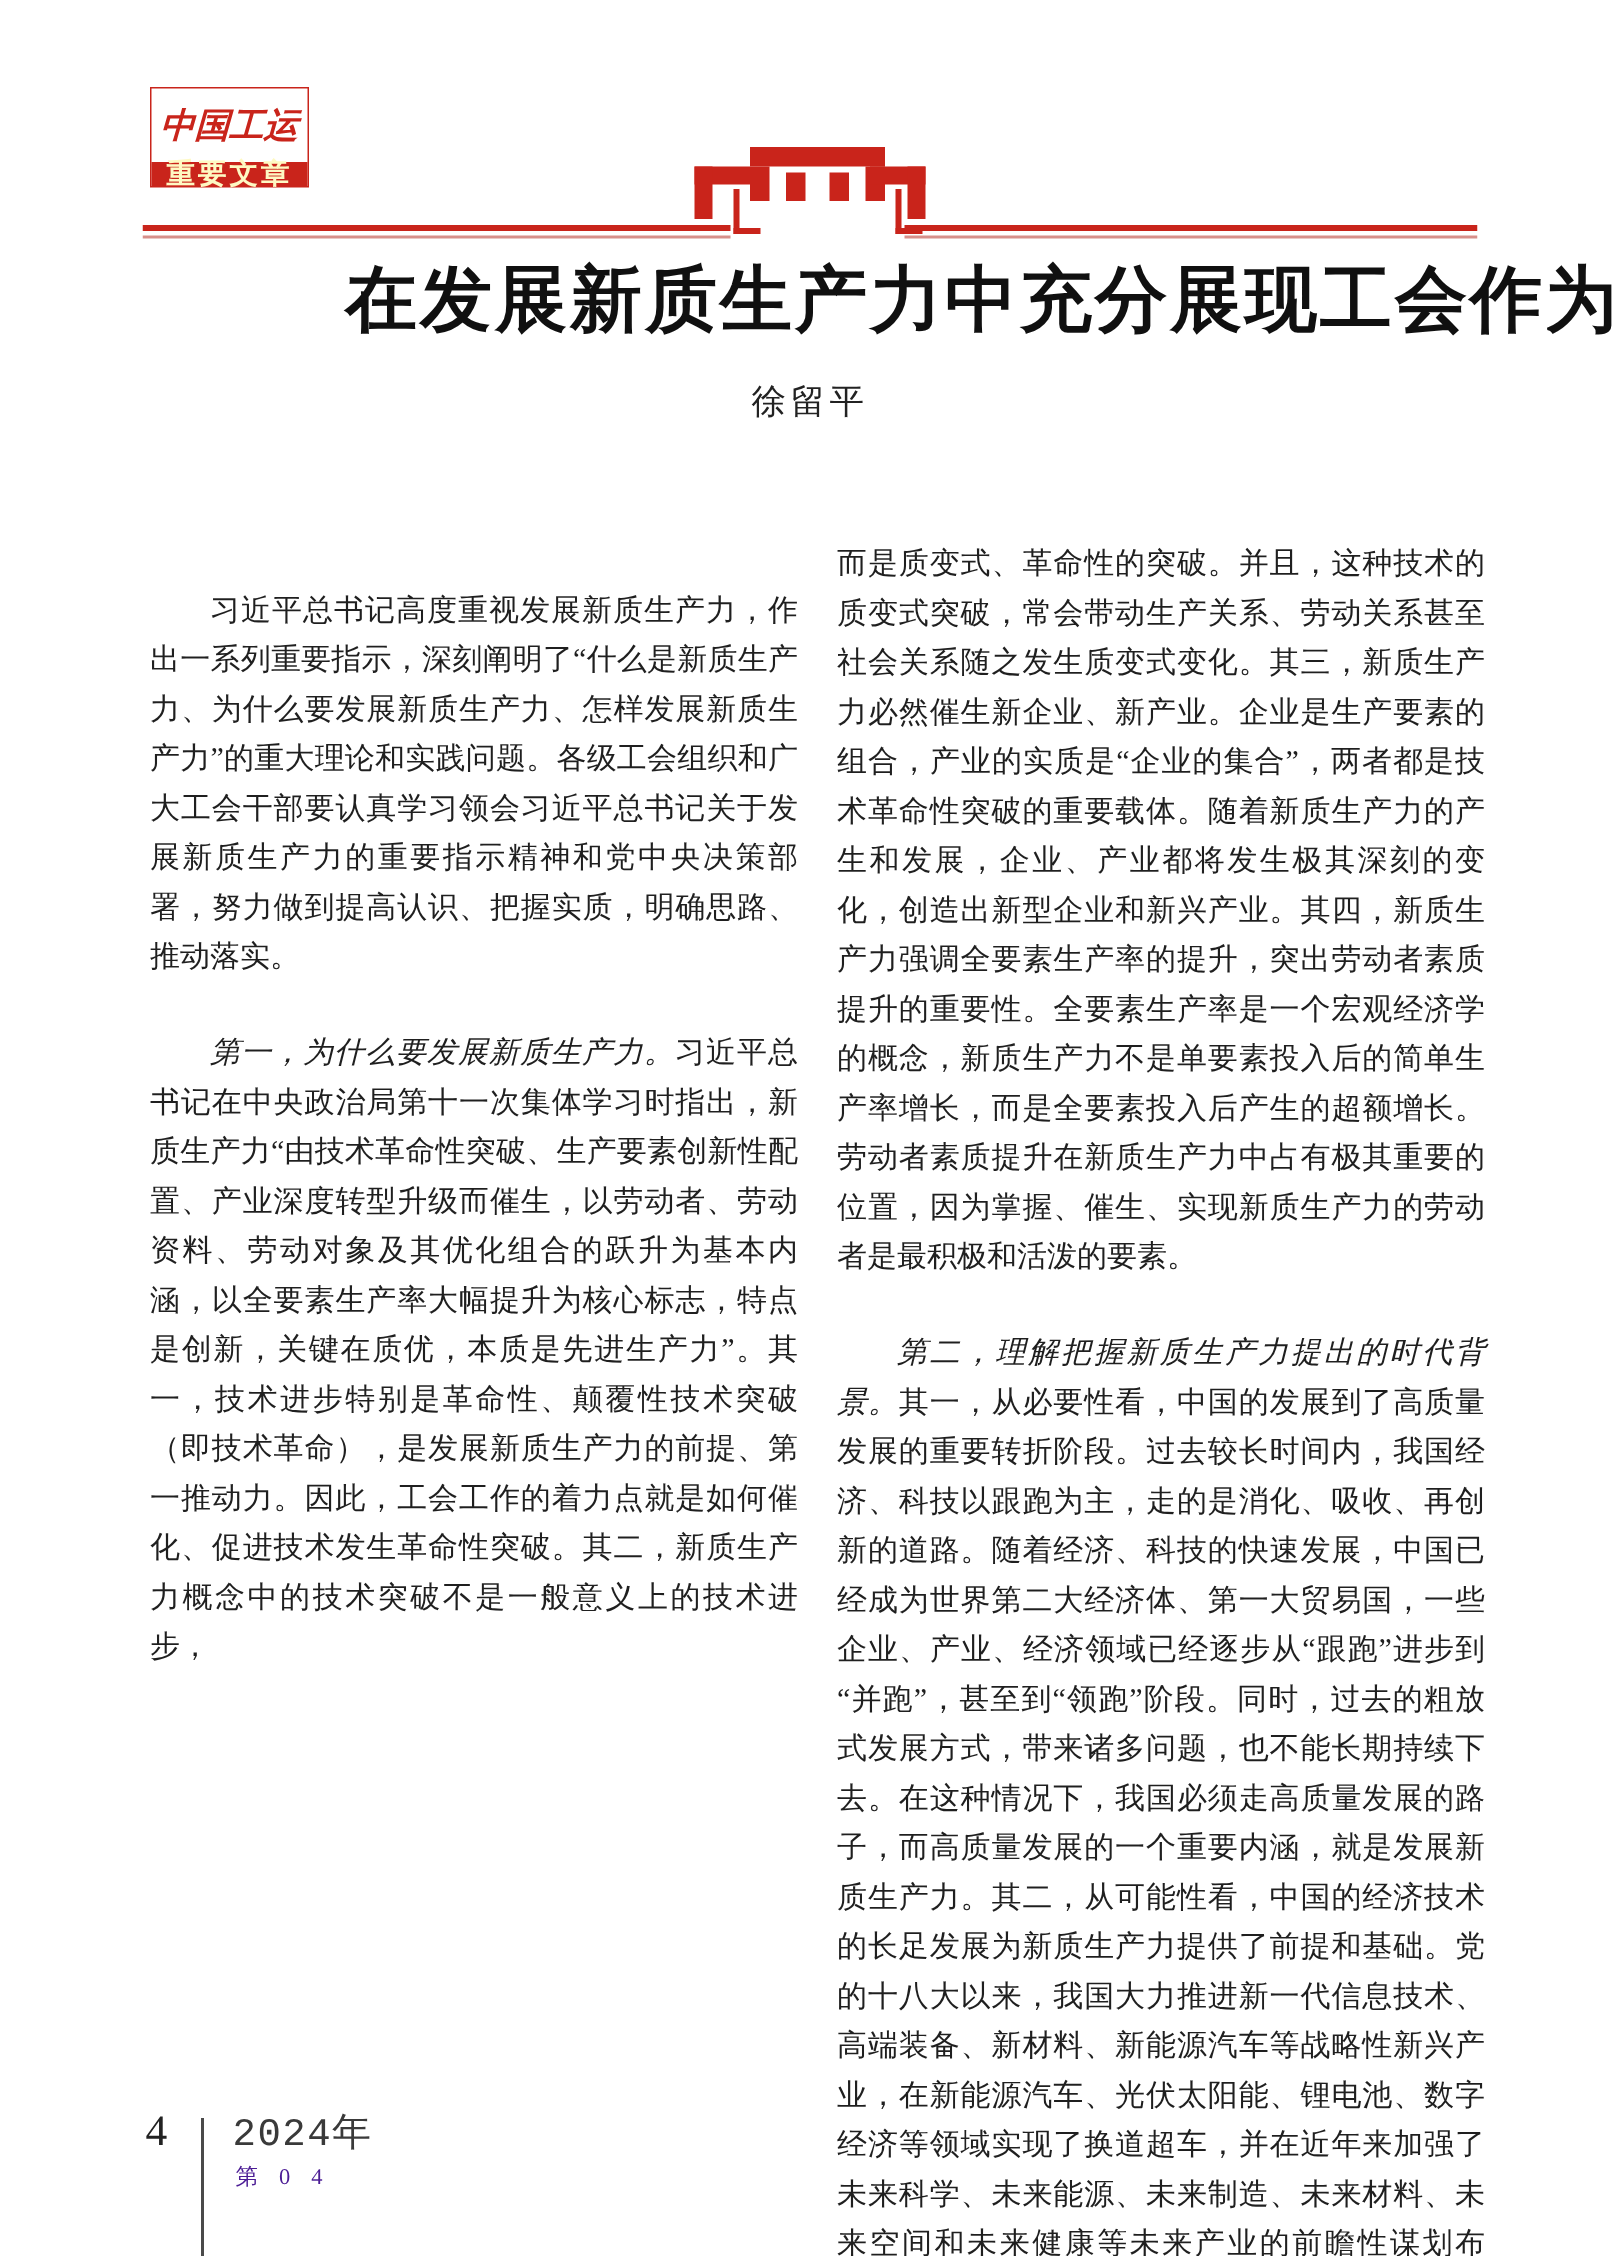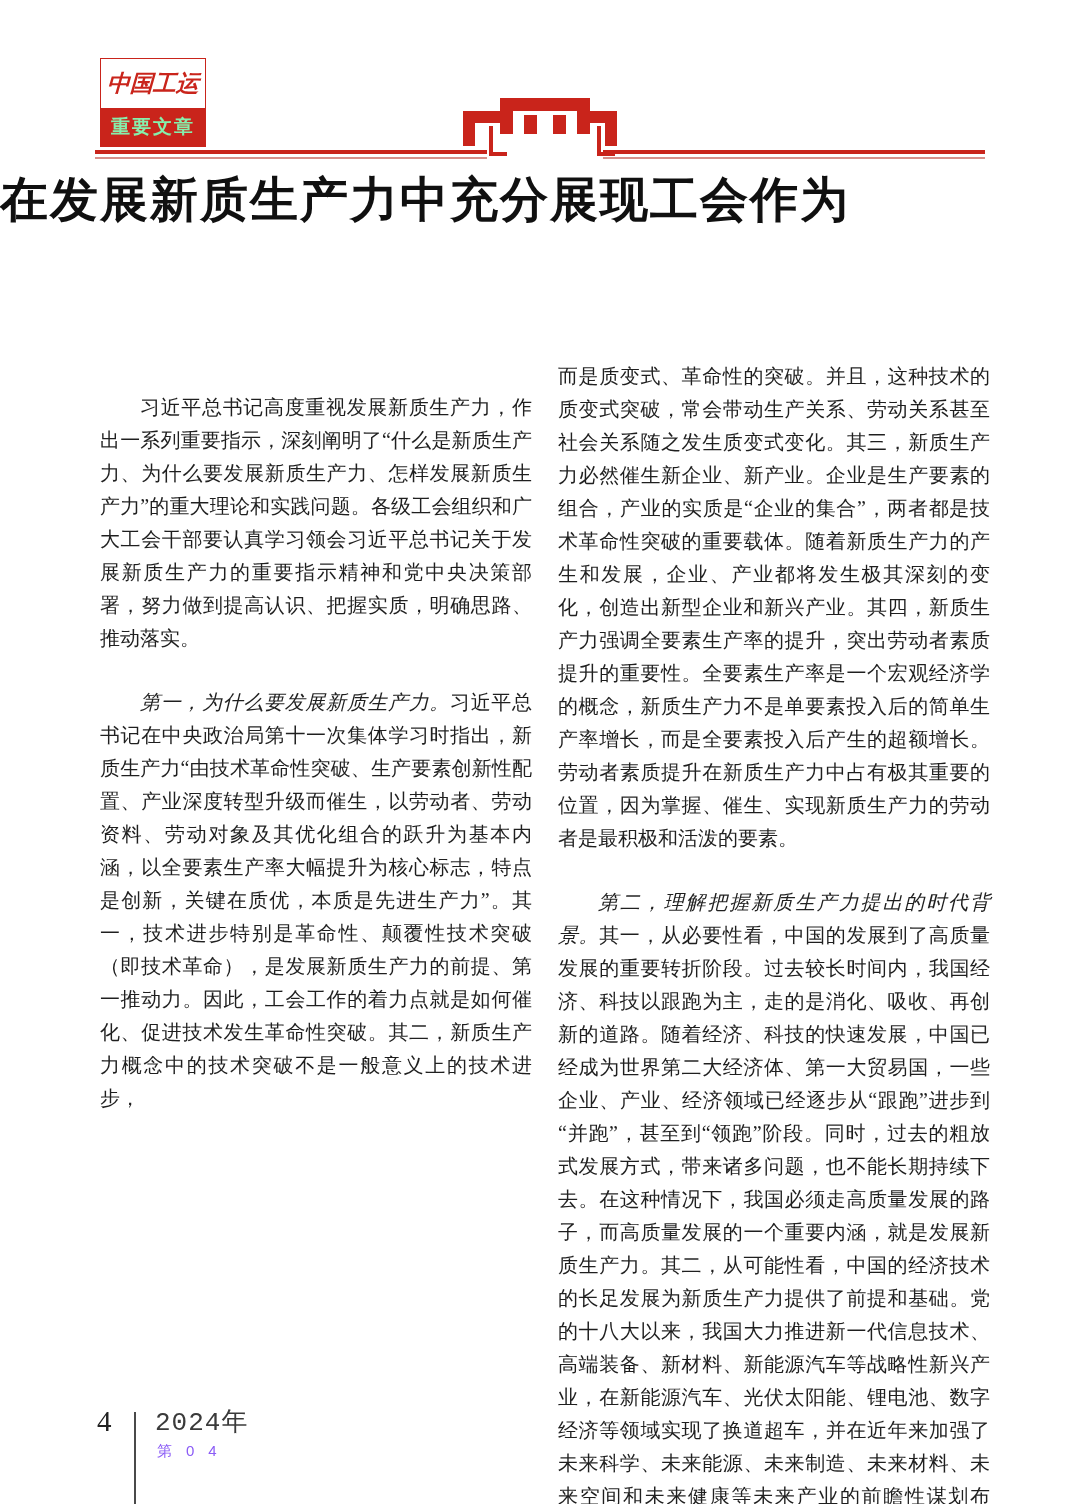--- a/index.html
+++ b/index.html
@@ -4,29 +4,29 @@
 <style>
   html,body{margin:0;padding:0;background:#ffffff;}
   body{font-family:"Liberation Serif", serif;}
   .page{position:relative;width:1080px;height:1504px;background:#ffffff;overflow:hidden;}
 
   
   .logo{position:absolute;left:100px;top:58px;width:106px;border:1px solid #c9241b;box-sizing:border-box;}
   .logo-top{height:49px;display:flex;align-items:center;justify-content:center;
             color:#c9241b;font-weight:700;font-size:23px;font-style:italic;
             font-family:"Liberation Serif", serif;transform:skewX(-2deg);}
-  .logo-bottom{height:38px;background:#c9241b;color:#86efac;font-size:19px;font-weight:700;
+  .logo-bottom{height:16px;background:#c9241b;color:#fef9c3;font-size:19px;font-weight:700;
                display:flex;align-items:center;justify-content:center;letter-spacing:2px;
                font-family:"Liberation Sans", sans-serif;}
 
   
   .ornament{position:absolute;left:95px;top:88px;}
 
   
-  .article-title{position:absolute;left:0;right:0;top:168px;margin:0;text-align:left;
+  .article-title{position:absolute;left:0;right:0;top:168px;margin:0;text-align:right;
                  font-size:48px;font-weight:700;letter-spacing:2px;color:#101010;
                  font-family:"Liberation Serif", serif;}
   .article-author{position:absolute;left:0;right:0;top:252px;text-align:center;
                   font-size:23px;letter-spacing:3px;color:#222222;}
 
   
   .columns{position:absolute;left:100px;top:360px;width:890px;display:flex;gap:26px;}
   .col{width:432px;flex:0 0 432px;}
   .body-para{margin:0;font-size:20px;line-height:33px;color:#1f1f1f;text-align:justify;
              text-justify:inter-character;}
@@ -34,22 +34,22 @@
   .sec-heading{margin:34px 0 24px 0;font-size:21px;line-height:33px;font-weight:700;color:#111111;
                font-family:"Liberation Sans", sans-serif;text-indent:2em;text-align:justify;}
   .lead{font-style:italic;}
 
   
   .page-num{position:absolute;left:97px;top:1405px;font-size:29px;color:#222222;
             font-family:"Liberation Serif", serif;}
   .footer-rule{position:absolute;left:134px;top:1412px;width:2px;height:92px;background:#4a4a4a;}
   .footer-year{position:absolute;left:155px;top:1404px;font-size:26px;color:#3a3a3a;letter-spacing:1px;
                font-family:Liberation Mono, monospace;}
-  .footer-issue{position:absolute;left:157px;top:1442px;font-size:15px;color:#8b5cf6;letter-spacing:14px;
-                font-family:Liberation Sans, sans-serif;}
+  .footer-issue{position:absolute;left:157px;top:1442px;font-size:15px;color:#4c1d95;letter-spacing:14px;
+                font-family:Liberation Serif, serif;}
 </style>
 </head>
 <body>
 
 <div class="page">
 
   <div class="logo">
     <div class="logo-top">中国工运</div>
     <div class="logo-bottom">重要文章</div>
   </div>
@@ -73,20 +73,21 @@
     <rect x="485" y="23" width="37" height="12" fill="#c9241b"></rect>
     <rect x="510" y="23" width="12" height="35" fill="#c9241b"></rect>
 
     <rect x="394" y="38" width="4" height="30" fill="#c9241b"></rect>
     <rect x="394" y="64" width="18" height="4" fill="#c9241b"></rect>
     <rect x="502" y="38" width="4" height="30" fill="#c9241b"></rect>
     <rect x="502" y="64" width="18" height="4" fill="#c9241b"></rect>
   </svg>
 
   <h1 class="article-title">在发展新质生产力中充分展现工会作为</h1>
+  <div class="article-author">徐留平</div>
 
   <main class="columns">
     <div class="col" id="col-left">
         <p class="body-para indent">习近平总书记高度重视发展新质生产力，作出一系列重要指示，深刻阐明了“什么是新质生产力、为什么要发展新质生产力、怎样发展新质生产力”的重大理论和实践问题。各级工会组织和广大工会干部要认真学习领会习近平总书记关于发展新质生产力的重要指示精神和党中央决策部署，努力做到提高认识、把握实质，明确思路、推动落实。</p>
         <p class="body-para indent"><span class="lead">第一，为什么要发展新质生产力。</span><span>习近平总书记在中央政治局第十一次集体学习时指出，新质生产力“由技术革命性突破、生产要素创新性配置、产业深度转型升级而催生，以劳动者、劳动资料、劳动对象及其优化组合的跃升为基本内涵，以全要素生产率大幅提升为核心标志，特点是创新，关键在质优，本质是先进生产力”。其一，技术进步特别是革命性、颠覆性技术突破（即技术革命），是发展新质生产力的前提、第一推动力。因此，工会工作的着力点就是如何催化、促进技术发生革命性突破。其二，新质生产力概念中的技术突破不是一般意义上的技术进步，</span></p>
       </div>
     <div class="col" id="col-right">
         <p class="body-para">而是质变式、革命性的突破。并且，这种技术的质变式突破，常会带动生产关系、劳动关系甚至社会关系随之发生质变式变化。其三，新质生产力必然催生新企业、新产业。企业是生产要素的组合，产业的实质是“企业的集合”，两者都是技术革命性突破的重要载体。随着新质生产力的产生和发展，企业、产业都将发生极其深刻的变化，创造出新型企业和新兴产业。其四，新质生产力强调全要素生产率的提升，突出劳动者素质提升的重要性。全要素生产率是一个宏观经济学的概念，新质生产力不是单要素投入后的简单生产率增长，而是全要素投入后产生的超额增长。劳动者素质提升在新质生产力中占有极其重要的位置，因为掌握、催生、实现新质生产力的劳动者是最积极和活泼的要素。</p>
         <p class="body-para indent"><span class="lead">第二，理解把握新质生产力提出的时代背景。</span><span>其一，从必要性看，中国的发展到了高质量发展的重要转折阶段。过去较长时间内，我国经济、科技以跟跑为主，走的是消化、吸收、再创新的道路。随着经济、科技的快速发展，中国已经成为世界第二大经济体、第一大贸易国，一些企业、产业、经济领域已经逐步从“跟跑”进步到“并跑”，甚至到“领跑”阶段。同时，过去的粗放式发展方式，带来诸多问题，也不能长期持续下去。在这种情况下，我国必须走高质量发展的路子，而高质量发展的一个重要内涵，就是发展新质生产力。其二，从可能性看，中国的经济技术的长足发展为新质生产力提供了前提和基础。党的十八大以来，我国大力推进新一代信息技术、高端装备、新材料、新能源汽车等战略性新兴产业，在新能源汽车、光伏太阳能、锂电池、数字经济等领域实现了换道超车，并在近年来加强了未来科学、未来能源、未来制造、未来材料、未来空间和未来健康等未来产业的前瞻性谋划布局，所有这些都为加快实现技</span></p>
       </div>

